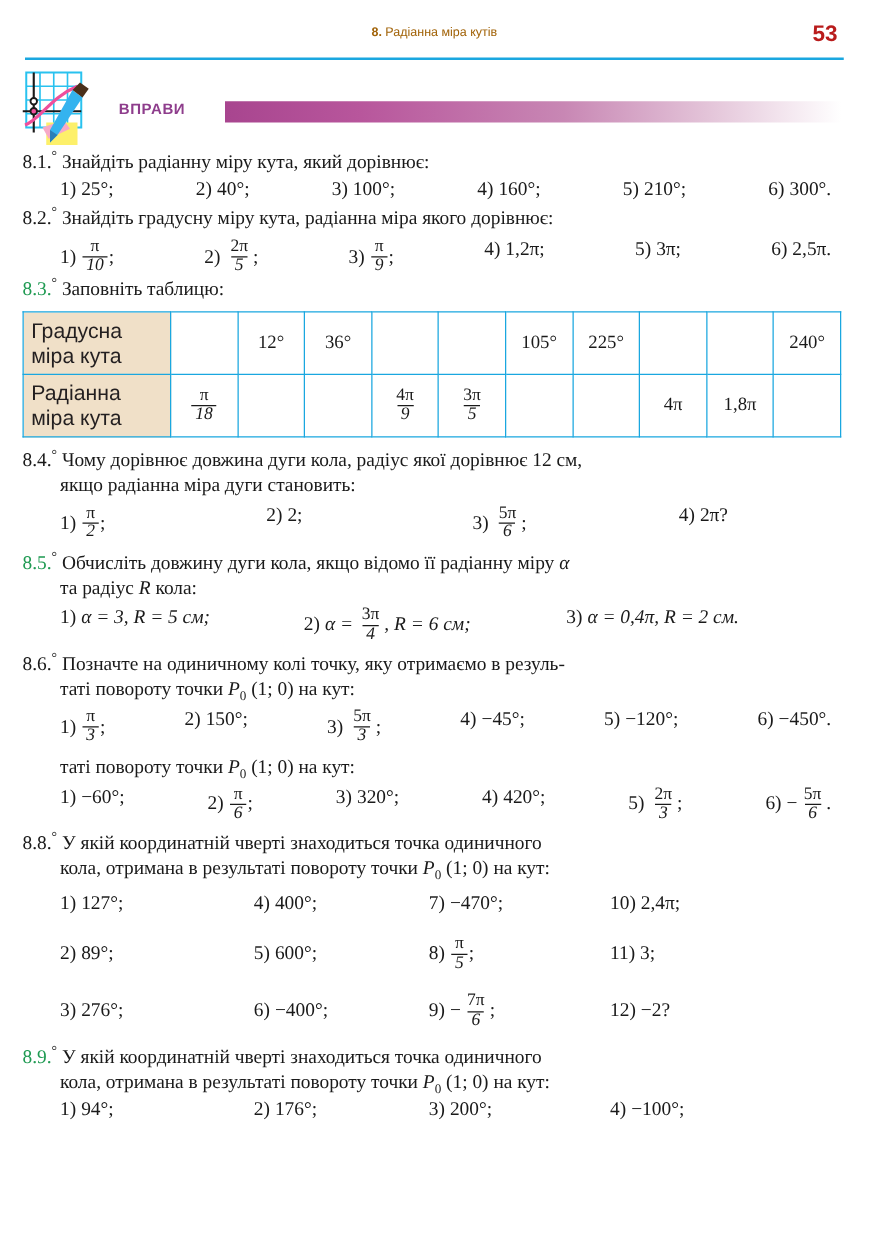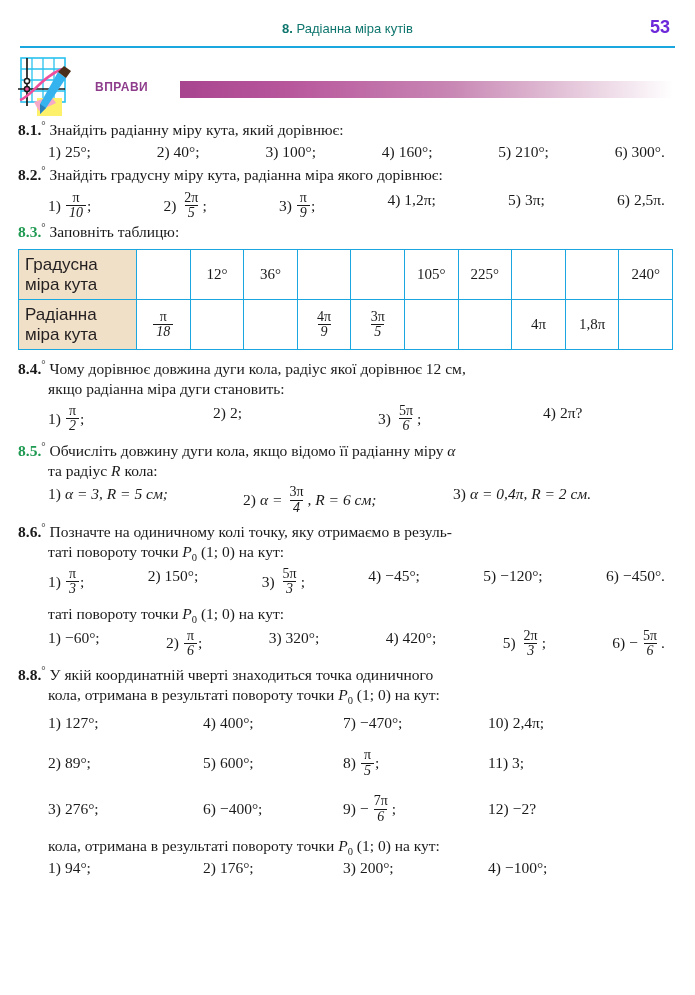--- a/index.html
+++ b/index.html
@@ -21,35 +21,35 @@
     position: relative;
     height: 46px;
   }
   .header-title {
     position: absolute;
     left: 0;
     right: 0;
     top: 22px;
     text-align: center;
     font-family: "Liberation Sans", "DejaVu Sans", sans-serif;
-    font-size: 13px;
-    color: #0f766e;
+    font-size: 10px;
+    color: #a16207;
     line-height: 1;
   }
   .header-title .sec-num {
     font-weight: bold;
   }
   .page-number {
     position: absolute;
     right: 25px;
     top: 18px;
     font-family: "Liberation Sans", "DejaVu Sans", sans-serif;
     font-size: 18px;
     font-weight: bold;
-    color: #6d28d9;
+    color: #b91c1c;
     line-height: 1;
   }
   .header-rule {
     position: absolute;
     left: 20px;
     right: 20px;
     top: 46px;
     height: 2px;
     background: #1aa7e0;
   }
@@ -94,21 +94,21 @@
   .ex {
     margin-top: 4px;
   }
   .ex-head {
     font-size: 15.5px;
     line-height: 1.28;
     text-align: justify;
     text-align-last: left;
   }
   .ex-num {
-    font-weight: bold;
+    font-weight: normal;
     white-space: nowrap;
   }
   .ex-num.green {
     color: #1f9a52;
   }
   .deg-mark {
     font-size: 11px;
     vertical-align: super;
     line-height: 0;
   }
@@ -602,20 +602,24 @@
           </span>
         <span class="cell">
             <span class="lbl">12)</span>
             <span>−2?</span>
           </span>
       </div>
     </div>
   </div>
 
   <div class="ex" style="margin-top:4px;">
+    <div class="ex-head">
+      <span class="ex-num green">8.9.</span><span class="deg-mark">°</span>
+      <span>У якій координатній чверті знаходиться точка одиничного</span>
+    </div>
     <div class="cont-line"><span>кола, отримана в результаті повороту точки </span><span class="italic">P</span><span class="sub">0</span><span> (1; 0) на кут:</span></div>
     <div class="items">
       <span class="item" style="width:155px;">
           <span class="lbl">1)</span>
           <span>94°;</span>
         </span>
       <span class="item" style="width:140px;">
           <span class="lbl">2)</span>
           <span>176°;</span>
         </span>

